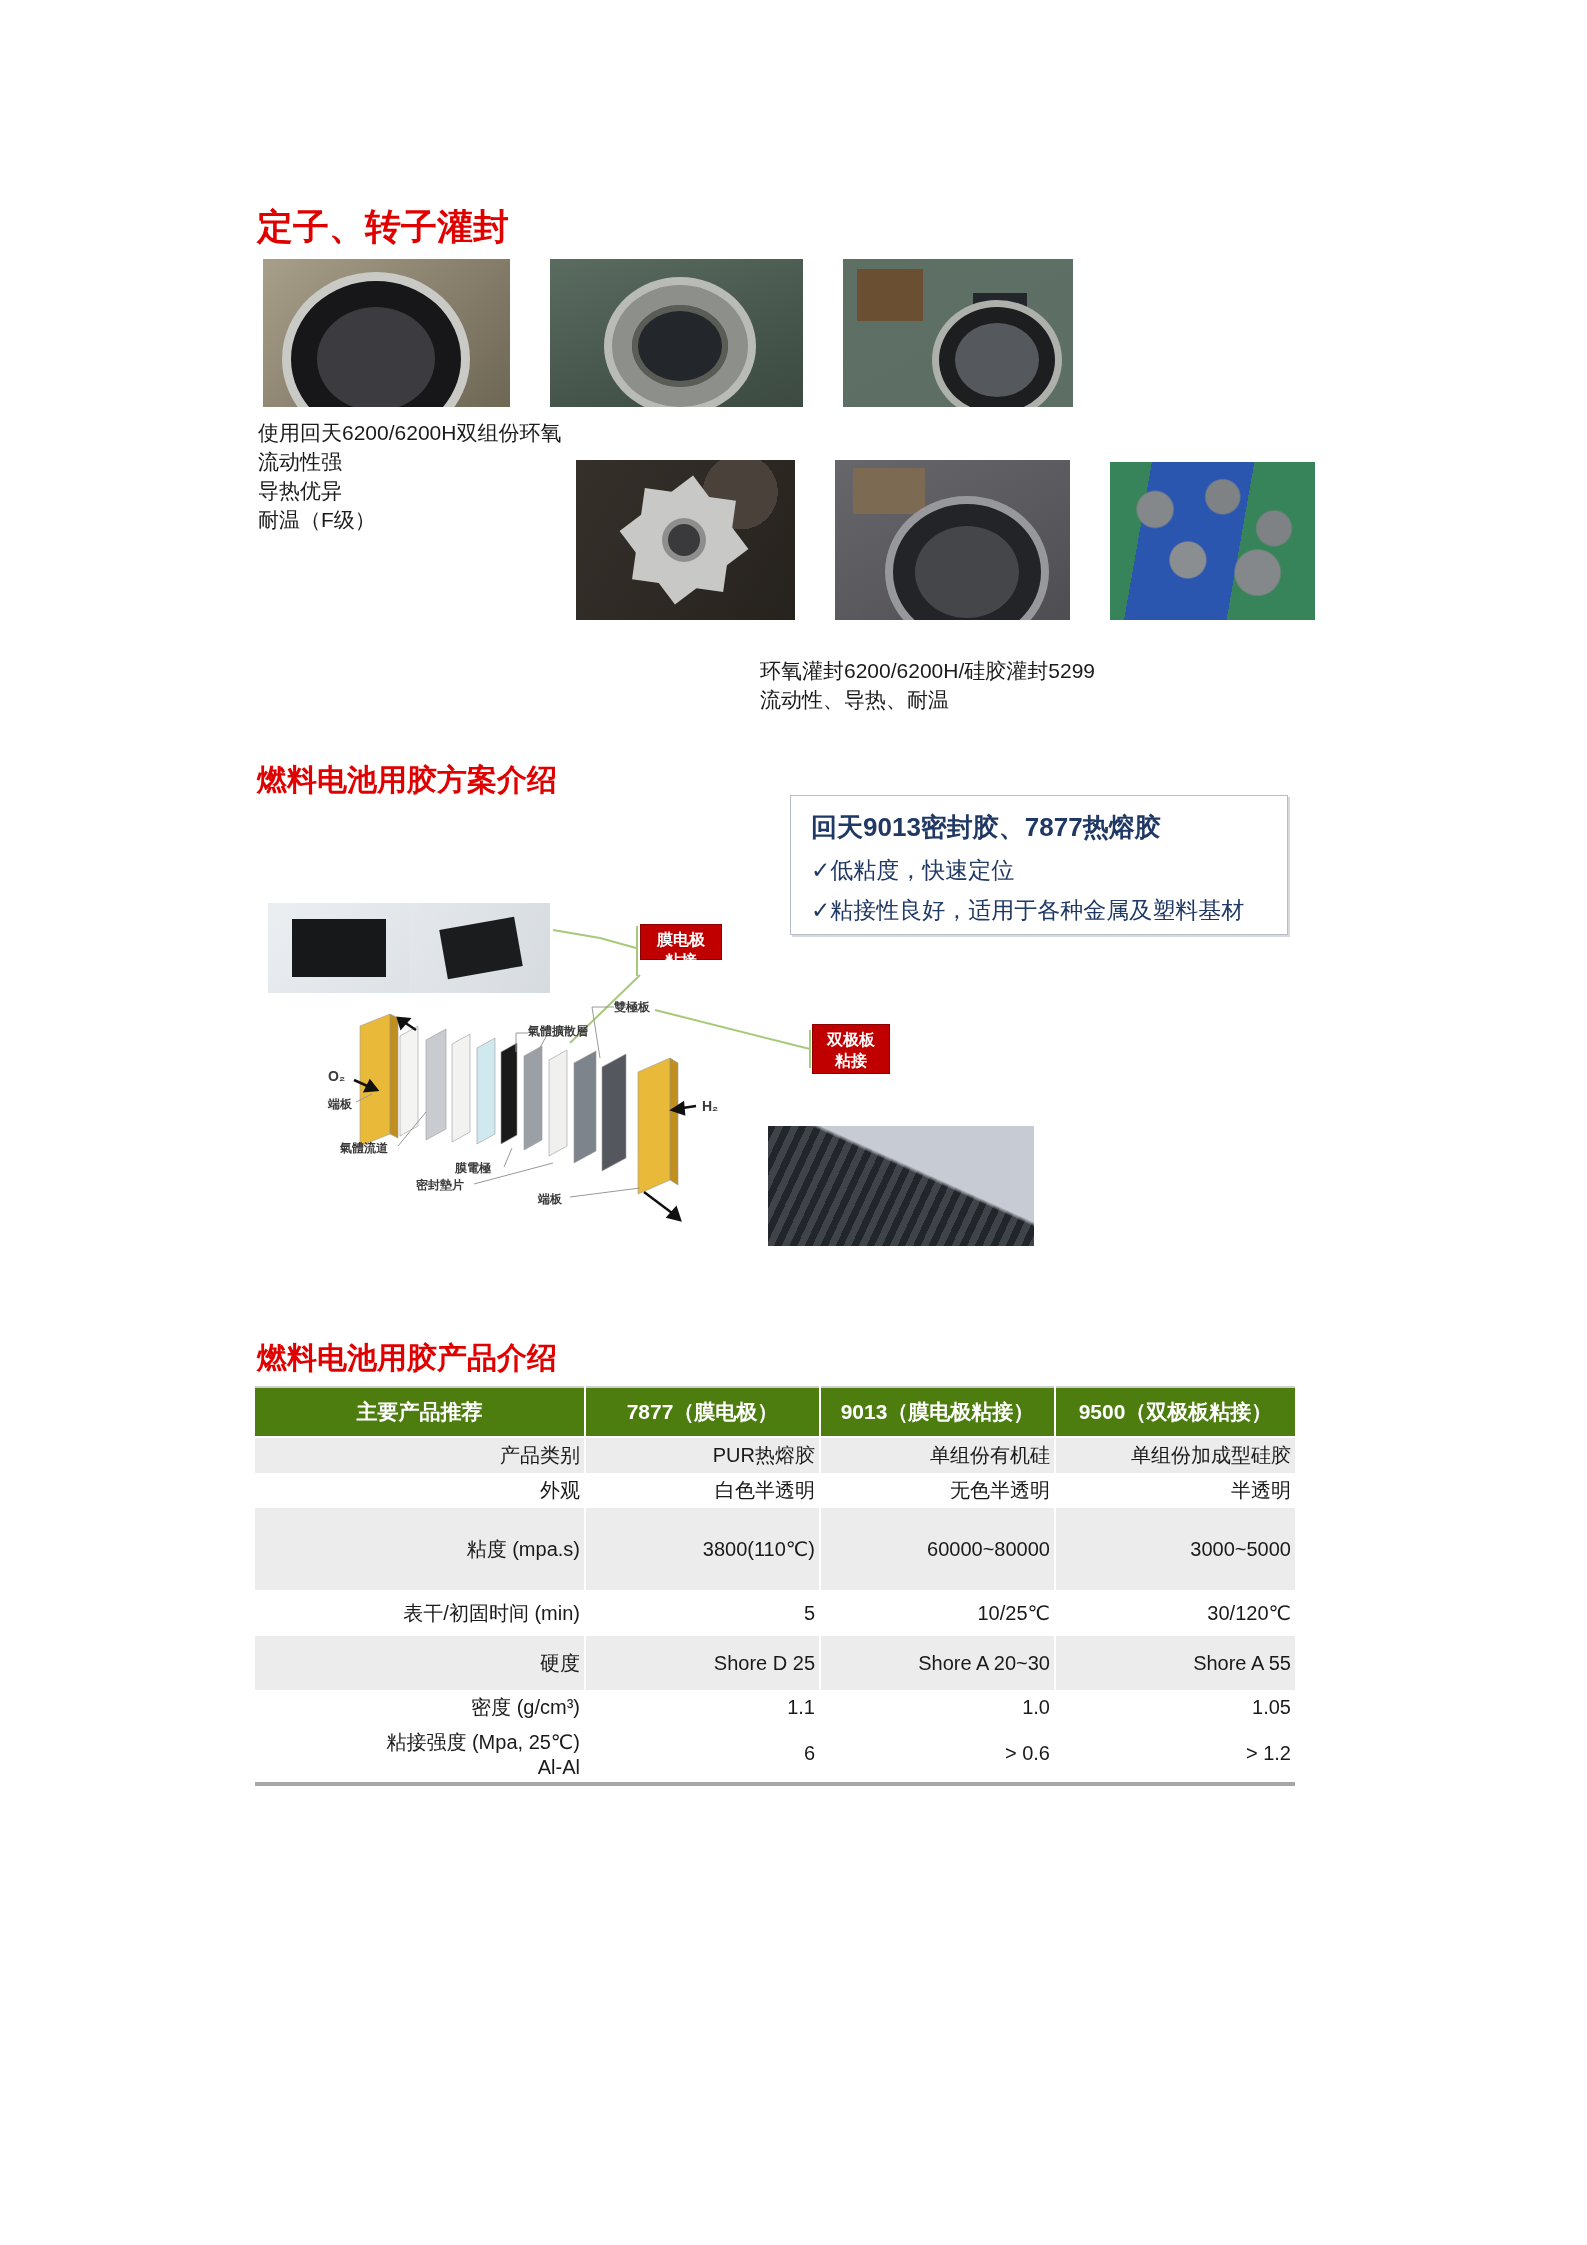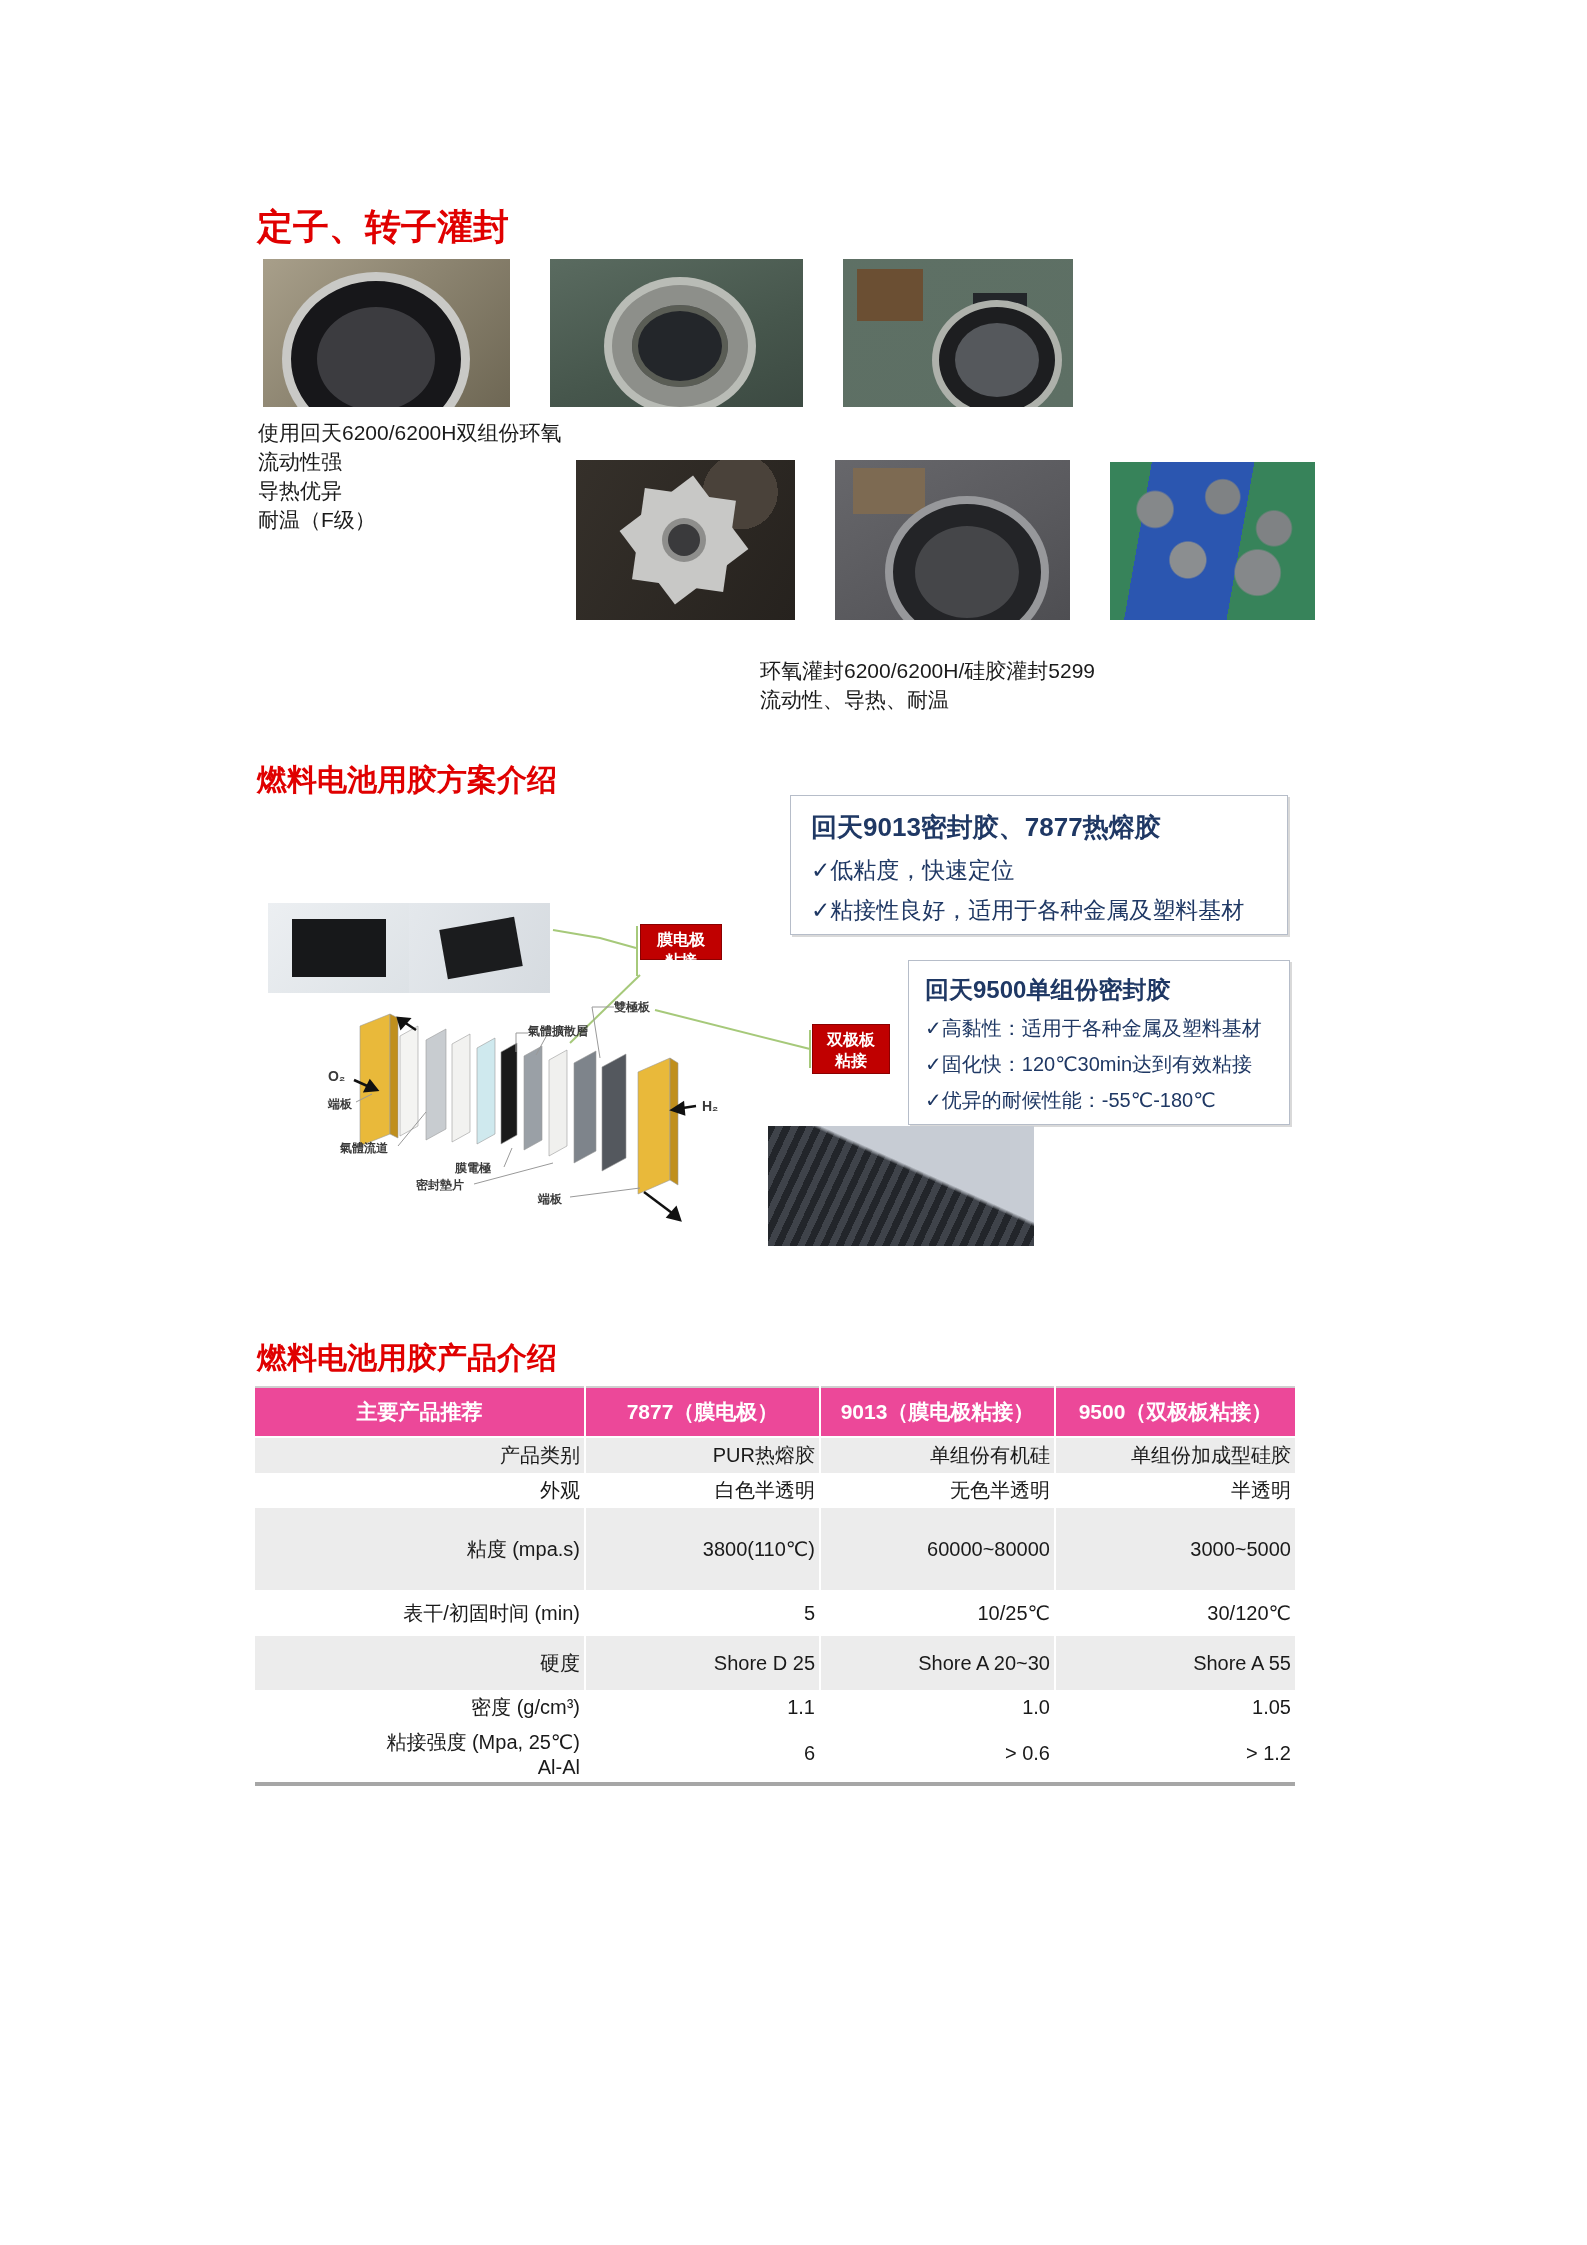--- a/index.html
+++ b/index.html
@@ -85,21 +85,21 @@
   #box-9500 { left:908px; top:960px; width:382px; height:165px; padding:13px 16px; }
   #box-9500 .bx-title { font-size:24px; font-weight:bold; margin-bottom:8px; }
   #box-9500 .bx-line { font-size:20px; margin-top:9px; }
 
   
   .dlabel { position:absolute; font-size:12px; color:#3a3a3a; font-weight:bold; white-space:nowrap; }
 
   
   #spec-table { position:absolute; left:255px; top:1386px; width:1040px; border-collapse:collapse;
          table-layout:fixed; border-top:2px solid #cfcfcf; border-bottom:4px solid #a6a6a6; }
-  #spec-table th { background:#ec4899; color:#fff; font-size:21px; font-weight:bold; height:50px;
+  #spec-table th { background:#4d7c0f; color:#fff; font-size:21px; font-weight:bold; height:50px;
          border-right:2px solid #fff; border-bottom:2px solid #fff; }
   #spec-table th:last-child, #spec-table td:last-child { border-right:none; }
   #spec-table td { text-align:right; font-size:20px; color:#1a1a1a; border-right:2px solid #fff; padding:0 4px; }
   #spec-table tr.gray td { background:#ECECEC; }
   #spec-table tr.r0 { height:36px; } #spec-table tr.r1 { height:35px; }
   #spec-table tr.r2 { height:82px;border-radius:19px; } #spec-table tr.r3 { height:46px; }
   #spec-table tr.r4 { height:54px; } #spec-table tr.r5 { height:35px; }
   #spec-table tr.r6 { height:34px; } #spec-table tr.r7 { height:59px; }
 </style>
 </head>
@@ -204,26 +204,20 @@
   <div id="label-bipolar" class="red-label">
     <div>双极板</div>
     <div>粘接</div>
   </div>
 
   <div id="box-9013" class="info-box">
     <div class="bx-title">回天9013密封胶、7877热熔胶</div>
     <div class="bx-line">✓低粘度，快速定位</div>
     <div class="bx-line">✓粘接性良好，适用于各种金属及塑料基材</div>
   </div>
-  <div id="box-9500" class="info-box">
-    <div class="bx-title">回天9500单组份密封胶</div>
-    <div class="bx-line">✓高黏性：适用于各种金属及塑料基材</div>
-    <div class="bx-line">✓固化快：120℃30min达到有效粘接</div>
-    <div class="bx-line">✓优异的耐候性能：-55℃-180℃</div>
-  </div>
 
   <div class="bipolar"></div>
 
   <div id="h3" class="h-red">燃料电池用胶产品介绍</div>
 
   <table id="spec-table">
     <colgroup>
         <col style="width:330px">
         <col style="width:235px">
         <col style="width:235px">

